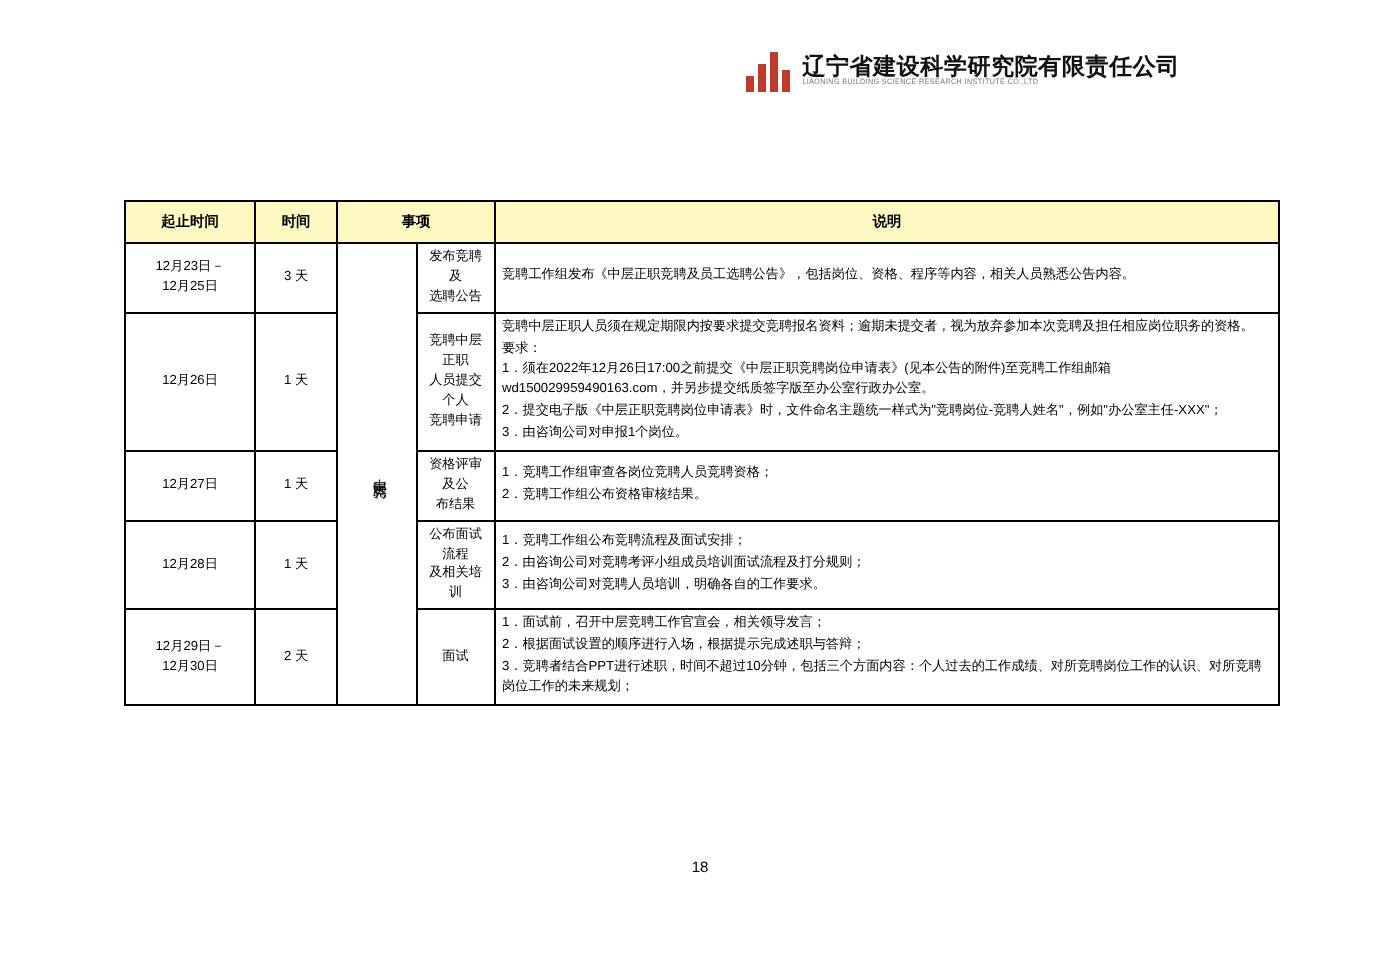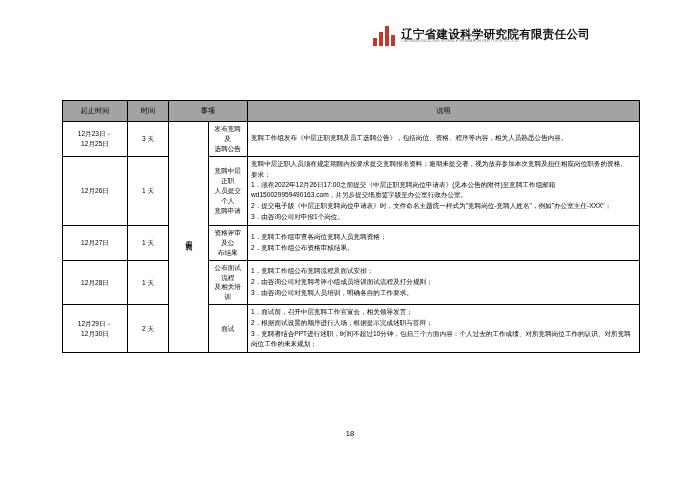--- a/index.html
+++ b/index.html
@@ -90,23 +90,23 @@
     table-layout: fixed;
   }
   table.sched td, table.sched th {
     border: 1px solid #000;
     vertical-align: middle;
     padding: 2px 3px;
     font-size: 6.6px;
     line-height: 1.5;
   }
   table.sched th {
-    background: #a3a3a3;
+    background: #fef9c3;
     text-align: center;
-    font-weight: normal;
+    font-weight: bold;
     font-size: 7.2px;
     height: 16px;
   }
   .c-date { width: 58px; text-align: center; }
   .c-dur  { width: 34px; text-align: center; }
   .c-grp  { width: 16px; text-align: center; padding: 0; }
   .c-item { width: 72px; text-align: center; margin-left: 32px; }
   .c-desc { text-align: left; padding-left: 5px; padding-right: 5px;}
   .vtext {
     writing-mode: vertical-rl;

